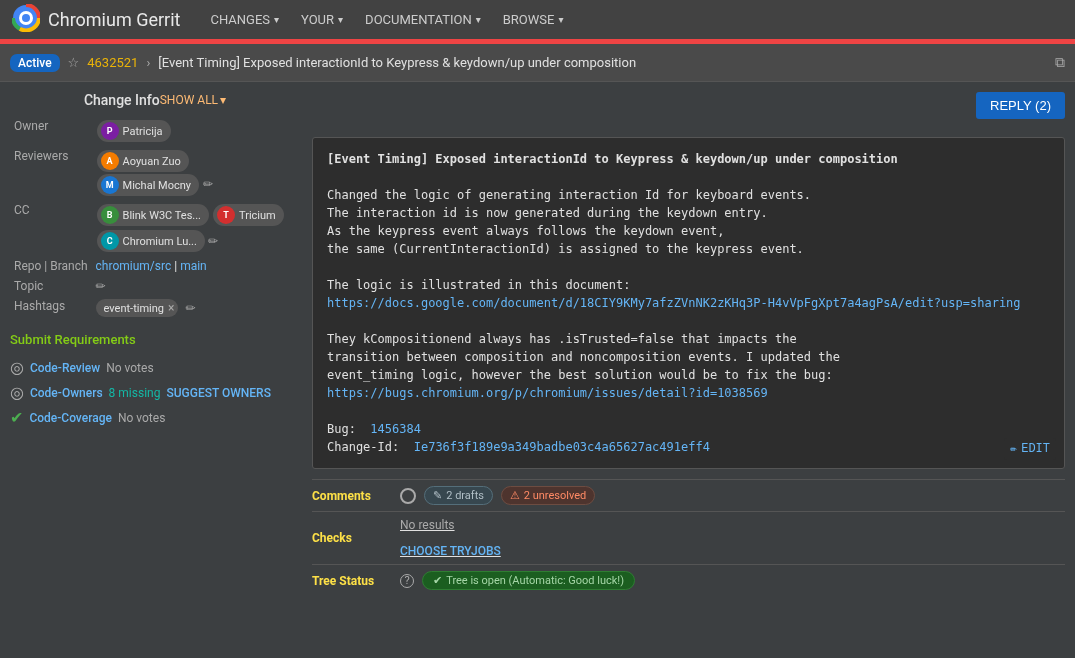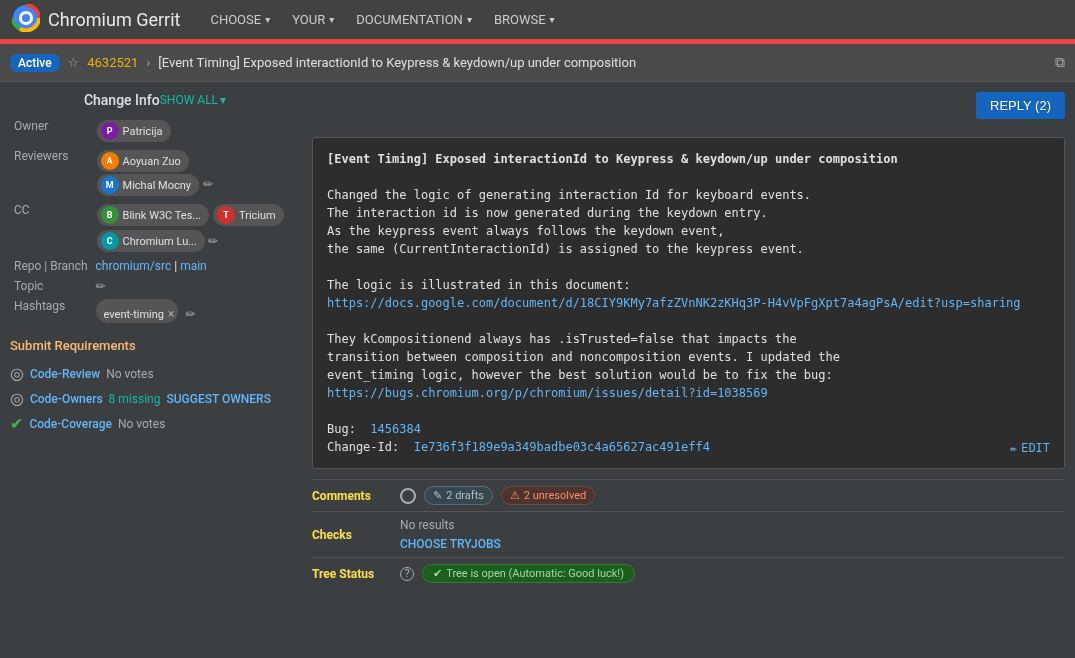--- a/index.html
+++ b/index.html
@@ -98,21 +98,21 @@
       align-items: center;
       justify-content: center;
       margin-bottom: 8px;
     }
     .section-title {
       font-size: 14px;
       font-weight: 500;
       color: #e0e0e0;
     }
     .show-all-btn {
-      color: #14b8a6;
+      color: #fdba74;
       cursor: pointer;
       font-size: 12px;
       display: flex;
       align-items: center;
       gap: 2px;
     }
 
     .info-table {
       width: 100%;
       border-collapse: collapse;
@@ -171,35 +171,35 @@
       color: #64b5f6;
       cursor: pointer;
       text-decoration: none;
     }
 
     .tag-chip {
       display: inline-flex;
       align-items: center;
       background: #555;
       border-radius: 12px;
-      padding: 8px 4px 2px 8px;
+      padding: 2px 4px 2px 8px;
       font-size: 11px;
       gap: 4px;
     }
     .tag-remove {
       cursor: pointer;
       color: #aaa;
       font-size: 12px;
     }
 
     
     .submit-req-title {
       font-size: 13px;
       font-weight: 500;
-      color: #fdba74;
+      color: #84cc16;
       margin-bottom: 8px;
     }
     .req-row {
       display: flex;
       align-items: center;
       gap: 6px;
       padding: 3px 0;
       font-size: 12px;
     }
     .req-icon-pending { color: #aaa; font-size: 16px; }
@@ -328,21 +328,22 @@
       border-radius: 12px;
       padding: 2px 10px;
       font-size: 11px;
       display: flex;
       align-items: center;
       gap: 4px;
     }
     .checks-col {
       display: flex;
       flex-direction: column;
-      gap: 5px;
+      gap: 12px;
+      text-decoration: underline;
     }
     .help-icon {
       color: #aaa;
       font-size: 11px;
       cursor: pointer;
       border: 1px solid #aaa;
       border-radius: 50%;
       width: 14px;
       height: 14px;
       display: inline-flex;
@@ -361,21 +362,21 @@
       <circle cx="14" cy="14" r="7" fill="white"></circle>
       <circle cx="14" cy="14" r="4" fill="#4285f4"></circle>
       <path d="M14 1 A13 13 0 0 1 27 14" stroke="#ea4335" stroke-width="4" fill="none"></path>
       <path d="M27 14 A13 13 0 0 1 7.7 24.7" stroke="#fbbc05" stroke-width="4" fill="none"></path>
       <path d="M7.7 24.7 A13 13 0 0 1 1 14" stroke="#34a853" stroke-width="4" fill="none"></path>
     </svg>
   </div>
   <span class="header-title">Chromium Gerrit</span>
   <nav class="header-nav">
     <div class="nav-item">
-      <span>CHOOSE</span>
+      <span>CHANGES</span>
       <span class="nav-arrow">▾</span>
     </div>
     <div class="nav-item">
       <span>YOUR</span>
       <span class="nav-arrow">▾</span>
     </div>
     <div class="nav-item">
       <span>DOCUMENTATION</span>
       <span class="nav-arrow">▾</span>
     </div>

